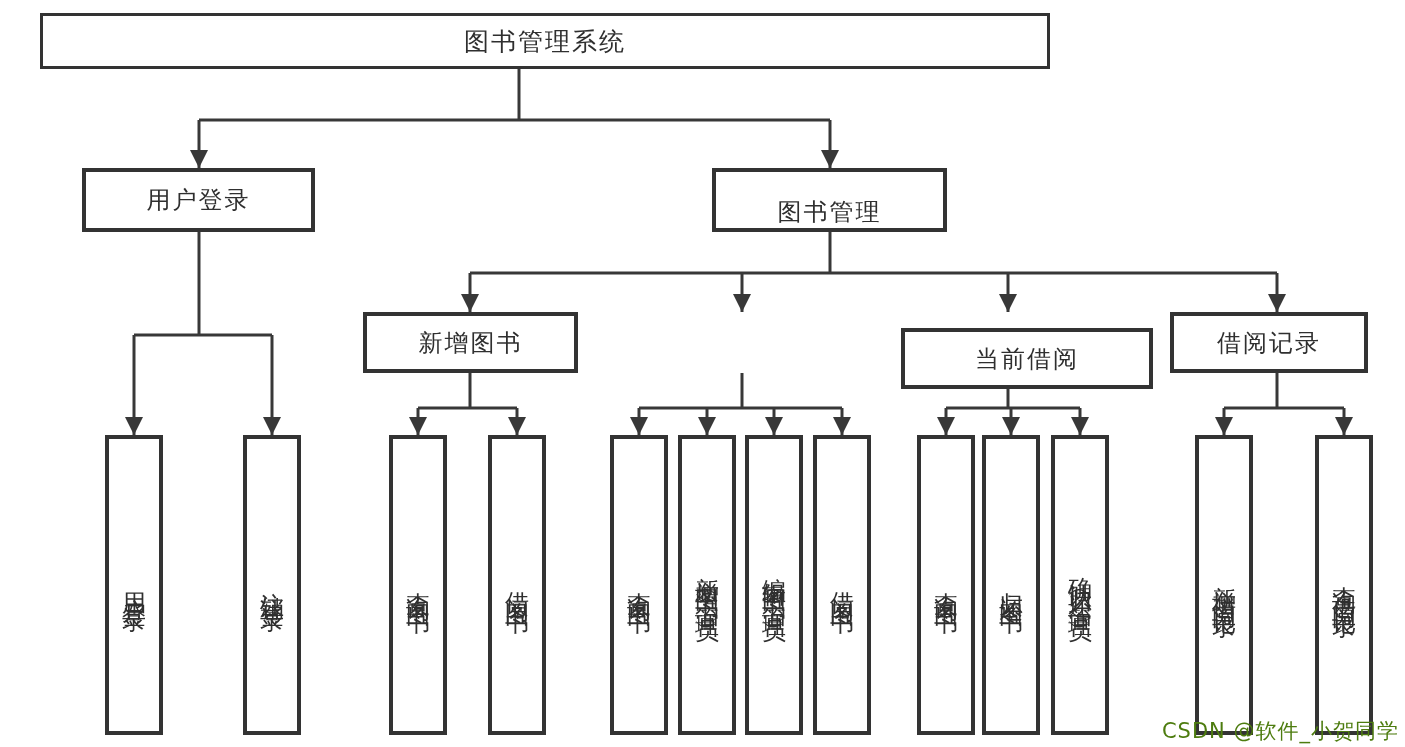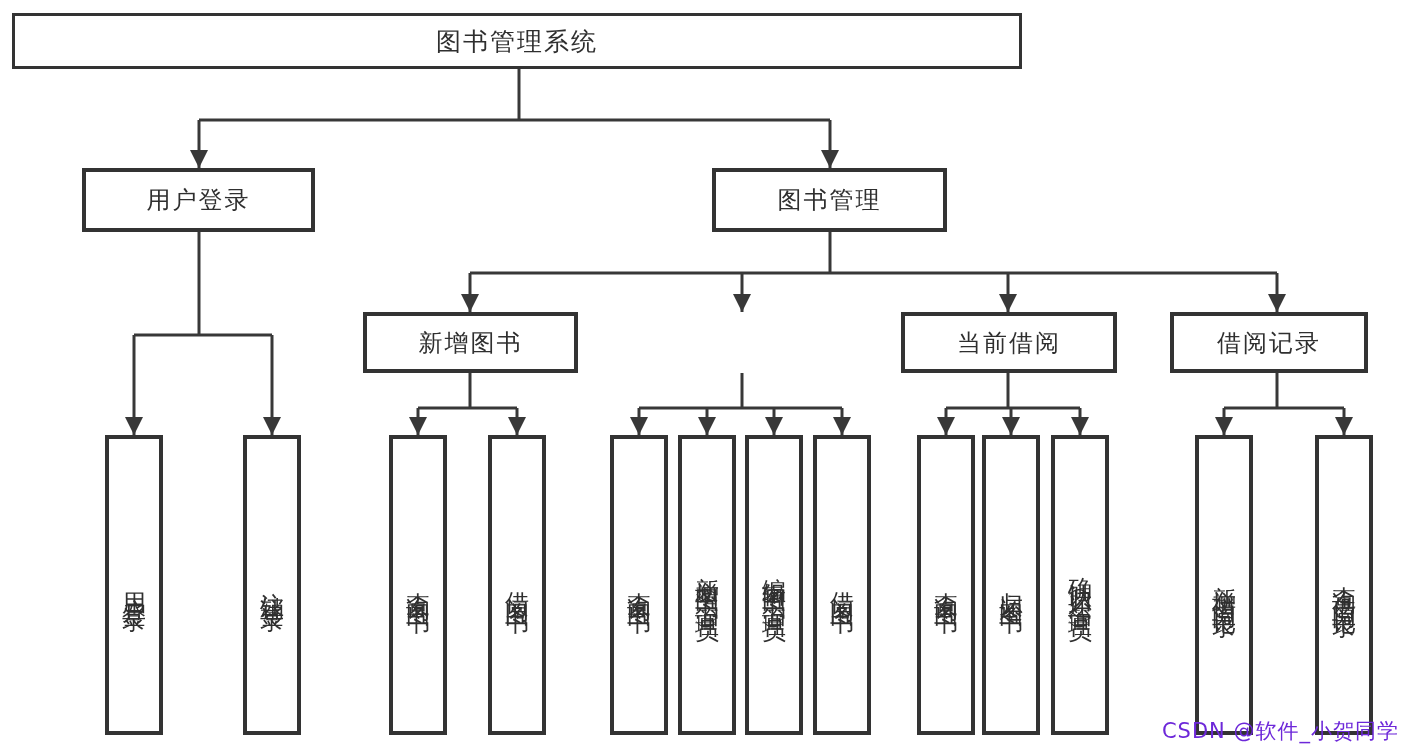--- a/index.html
+++ b/index.html
@@ -8,42 +8,42 @@
     font-family:"DejaVu Sans","Liberation Sans",sans-serif; overflow:hidden;
   }
   svg.connectors { position:absolute; left:0; top:0; width:1405px; height:747px; }
   .node {
     position:absolute; box-sizing:border-box; background:#ffffff;
     border:4px solid #333333; color:#2f2f2f;
     display:flex; align-items:center; justify-content:center;
     text-align:center;
   }
   .h-node { font-size:24px; letter-spacing:2px; white-space:nowrap; }
-  .root-node { border-width:3px; font-size:25px; }
+  .root-node { border-width:3px; font-size:25px;margin-left:28px; }
   .v-node span {
     writing-mode:vertical-rl; text-orientation:mixed;
     font-size:24px; letter-spacing:6px; line-height:1;
   }
   
   #n-root   { left:12px;  top:13px;  width:1010px; height:56px; }
   #n-login  { left:82px;  top:168px; width:233px;  height:64px; }
-  #n-mgmt   { left:712px; top:168px; width:235px;  height:64px; }
+  #n-mgmt   { left:712px; top:168px; width:235px;  height:64px;align-items:flex-end; }
   #n-rec    { left:363px; top:312px; width:215px;  height:61px; }
   #n-bor    { left:635px; top:312px; width:214px;  height:61px; }
-  #n-cur    { left:901px; top:312px; width:216px;  height:61px; }
+  #n-cur    { left:901px; top:328px; width:252px;  height:61px; }
   #n-his    { left:1170px;top:312px; width:198px;  height:61px; }
   .leaf { top:435px; width:58px; height:300px; }
   #l-a1 { left:105px; }  #l-a2 { left:243px; }
   #l-b1 { left:389px; }  #l-b2 { left:488px; }
   #l-c1 { left:610px; }  #l-c2 { left:678px; }  #l-c3 { left:745px; }  #l-c4 { left:813px; }
   #l-d1 { left:917px; }  #l-d2 { left:982px; }  #l-d3 { left:1051px; }
   #l-e1 { left:1195px; } #l-e2 { left:1315px; }
   .watermark {
     position:absolute; right:6px; bottom:2px;
-    font-size:21px; color:#6d28d9; letter-spacing:1px; white-space:nowrap;
+    font-size:21px; color:#4d7c0f; letter-spacing:1px; white-space:nowrap;
   }
 </style>
 </head>
 <body>
 
 <div class="canvas">
 
   <svg class="connectors" viewBox="0 0 1405 747" xmlns="http://www.w3.org/2000/svg">
     <defs>
       <marker id="arrowhead" viewBox="0 0 10 10" refX="10" refY="5" markerWidth="7" markerHeight="6" orient="auto">

